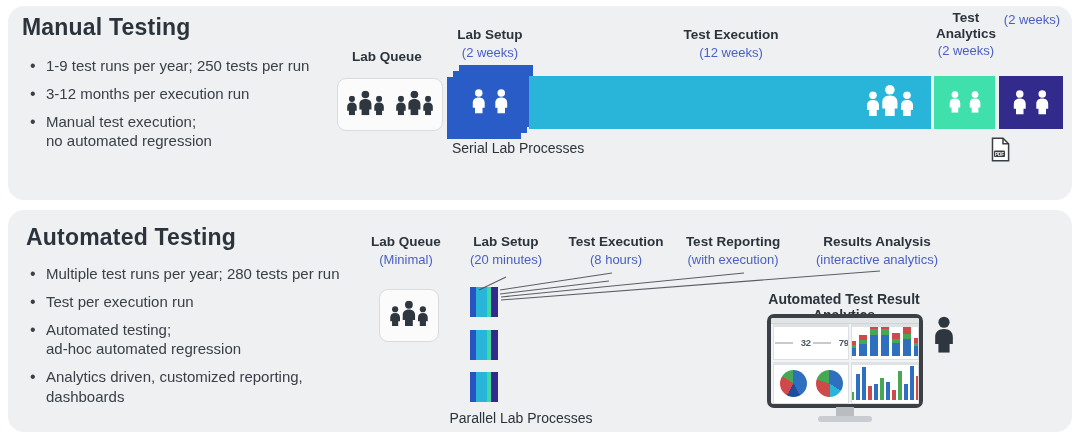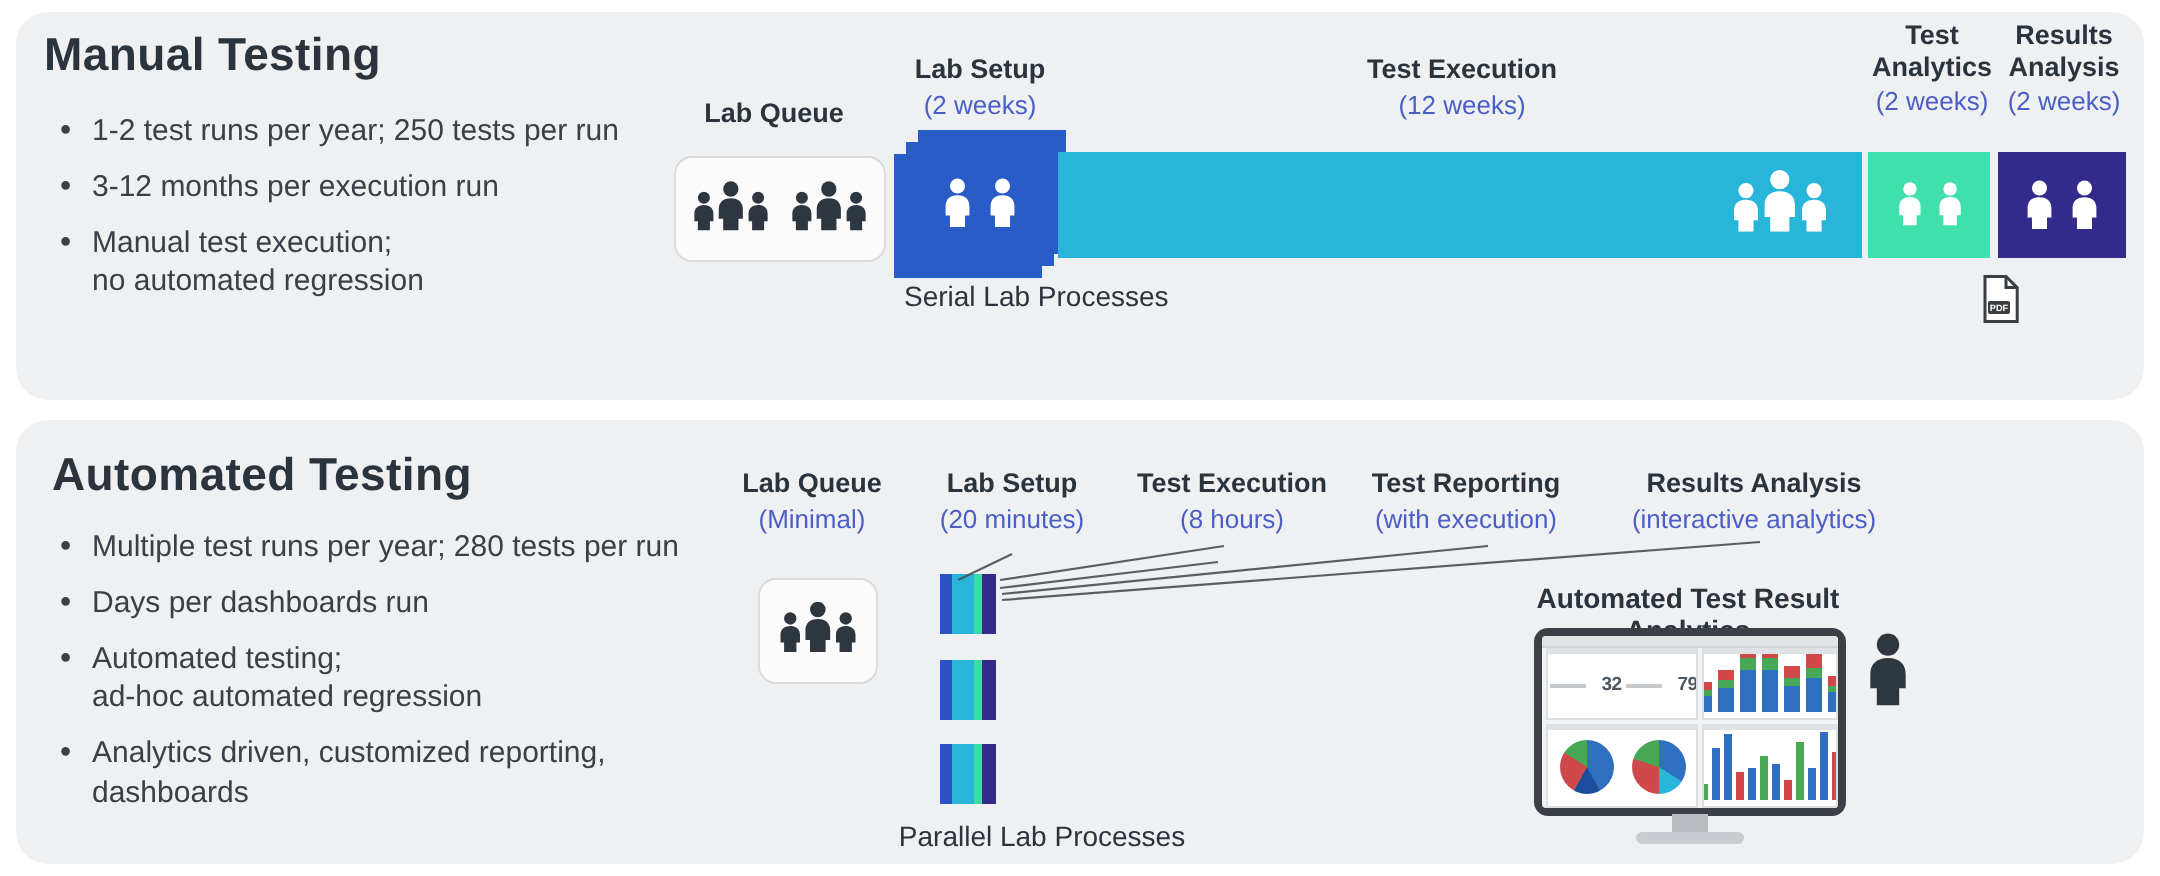--- a/index.html
+++ b/index.html
@@ -86,21 +86,21 @@
   </defs>
 </svg>
 
 <div class="canvas">
 
   <section class="panel panel-manual"></section>
 
   <h2 class="panel-title" style="left:22px;top:14px;margin:0;">Manual Testing</h2>
 
   <ul class="bullets" style="left:28px;top:56px;">
-    <li>1-2 test runs per year; 250 tests per run</li>
+    <li>1-9 test runs per year; 250 tests per run</li>
     <li>3-12 months per execution run</li>
     <li>Manual test execution;
 no automated regression</li>
   </ul>
 
   <div class="abs" style="left:327px;top:49px;width:120px;text-align:center;font-size:13.5px;font-weight:700;color:#2b333c;">Lab Queue</div>
 
   <div class="stage-head" style="left:430px;top:27px;width:120px;">
     <div class="stage-name">Lab Setup</div>
     <div class="stage-duration">(2 weeks)</div>
@@ -108,22 +108,20 @@
   <div class="stage-head" style="left:651px;top:27px;width:160px;">
     <div class="stage-name">Test Execution</div>
     <div class="stage-duration">(12 weeks)</div>
   </div>
   <div class="stage-head" style="left:926px;top:10px;width:80px;">
     <div class="stage-name">Test
 Analytics</div>
     <div class="stage-duration">(2 weeks)</div>
   </div>
   <div class="stage-head" style="left:992px;top:10px;width:80px;">
-    <div class="stage-name">Results
-Analysis</div>
     <div class="stage-duration">(2 weeks)</div>
   </div>
 
   <div class="queue-box" style="left:337px;top:78px;width:104px;height:51px;">
     <svg class="icon" width="43" height="30" viewBox="0 0 46 32" fill="#2e3740">
         <use href="#group3"></use>
       </svg>
     <svg class="icon" width="43" height="30" viewBox="0 0 46 32" fill="#2e3740">
         <use href="#group3"></use>
       </svg>
@@ -160,21 +158,21 @@
     <rect x="4" y="13.5" width="11" height="6.5" rx="1" fill="#3a3f44"></rect>
     <text x="9.5" y="18.6" font-size="4.6" font-weight="bold" fill="#ffffff" text-anchor="middle" font-family="Liberation Sans, sans-serif">PDF</text>
   </svg>
 
   <section class="panel panel-auto"></section>
 
   <h2 class="panel-title" style="left:26px;top:224px;margin:0;">Automated Testing</h2>
 
   <ul class="bullets" style="left:28px;top:264px;">
     <li>Multiple test runs per year; 280 tests per run</li>
-    <li>Days per dashboards run</li>
+    <li>Test per execution run</li>
     <li>Automated testing;
 ad-hoc automated regression</li>
     <li>Analytics driven, customized reporting,
 dashboards</li>
   </ul>
 
   <div class="stage-head" style="left:346px;top:234px;width:120px;">
     <div class="stage-name">Lab Queue</div>
     <div class="stage-duration">(Minimal)</div>
   </div>

